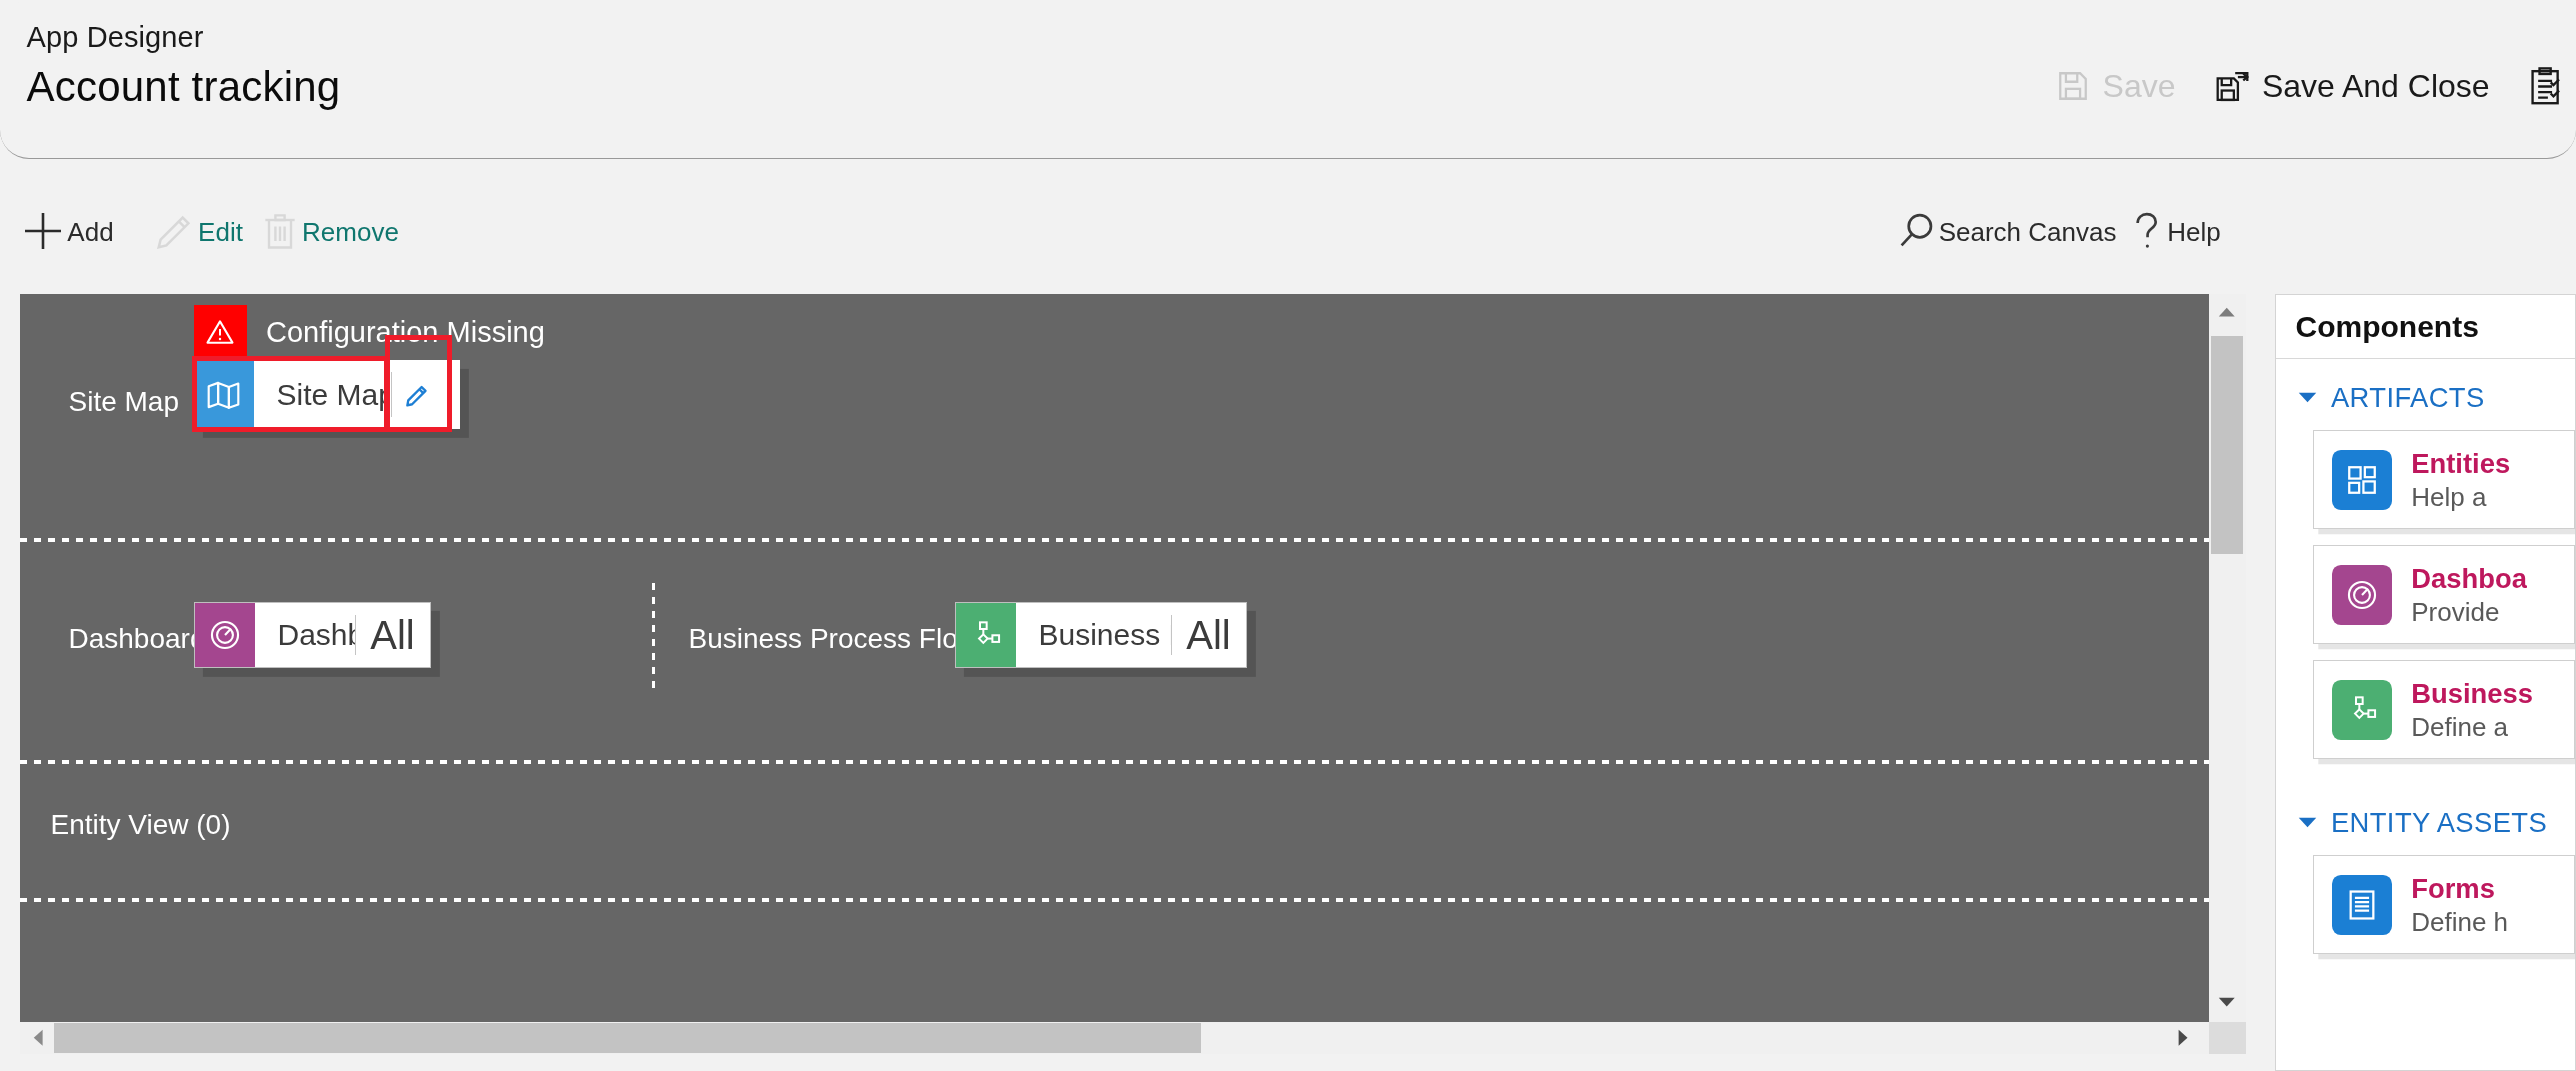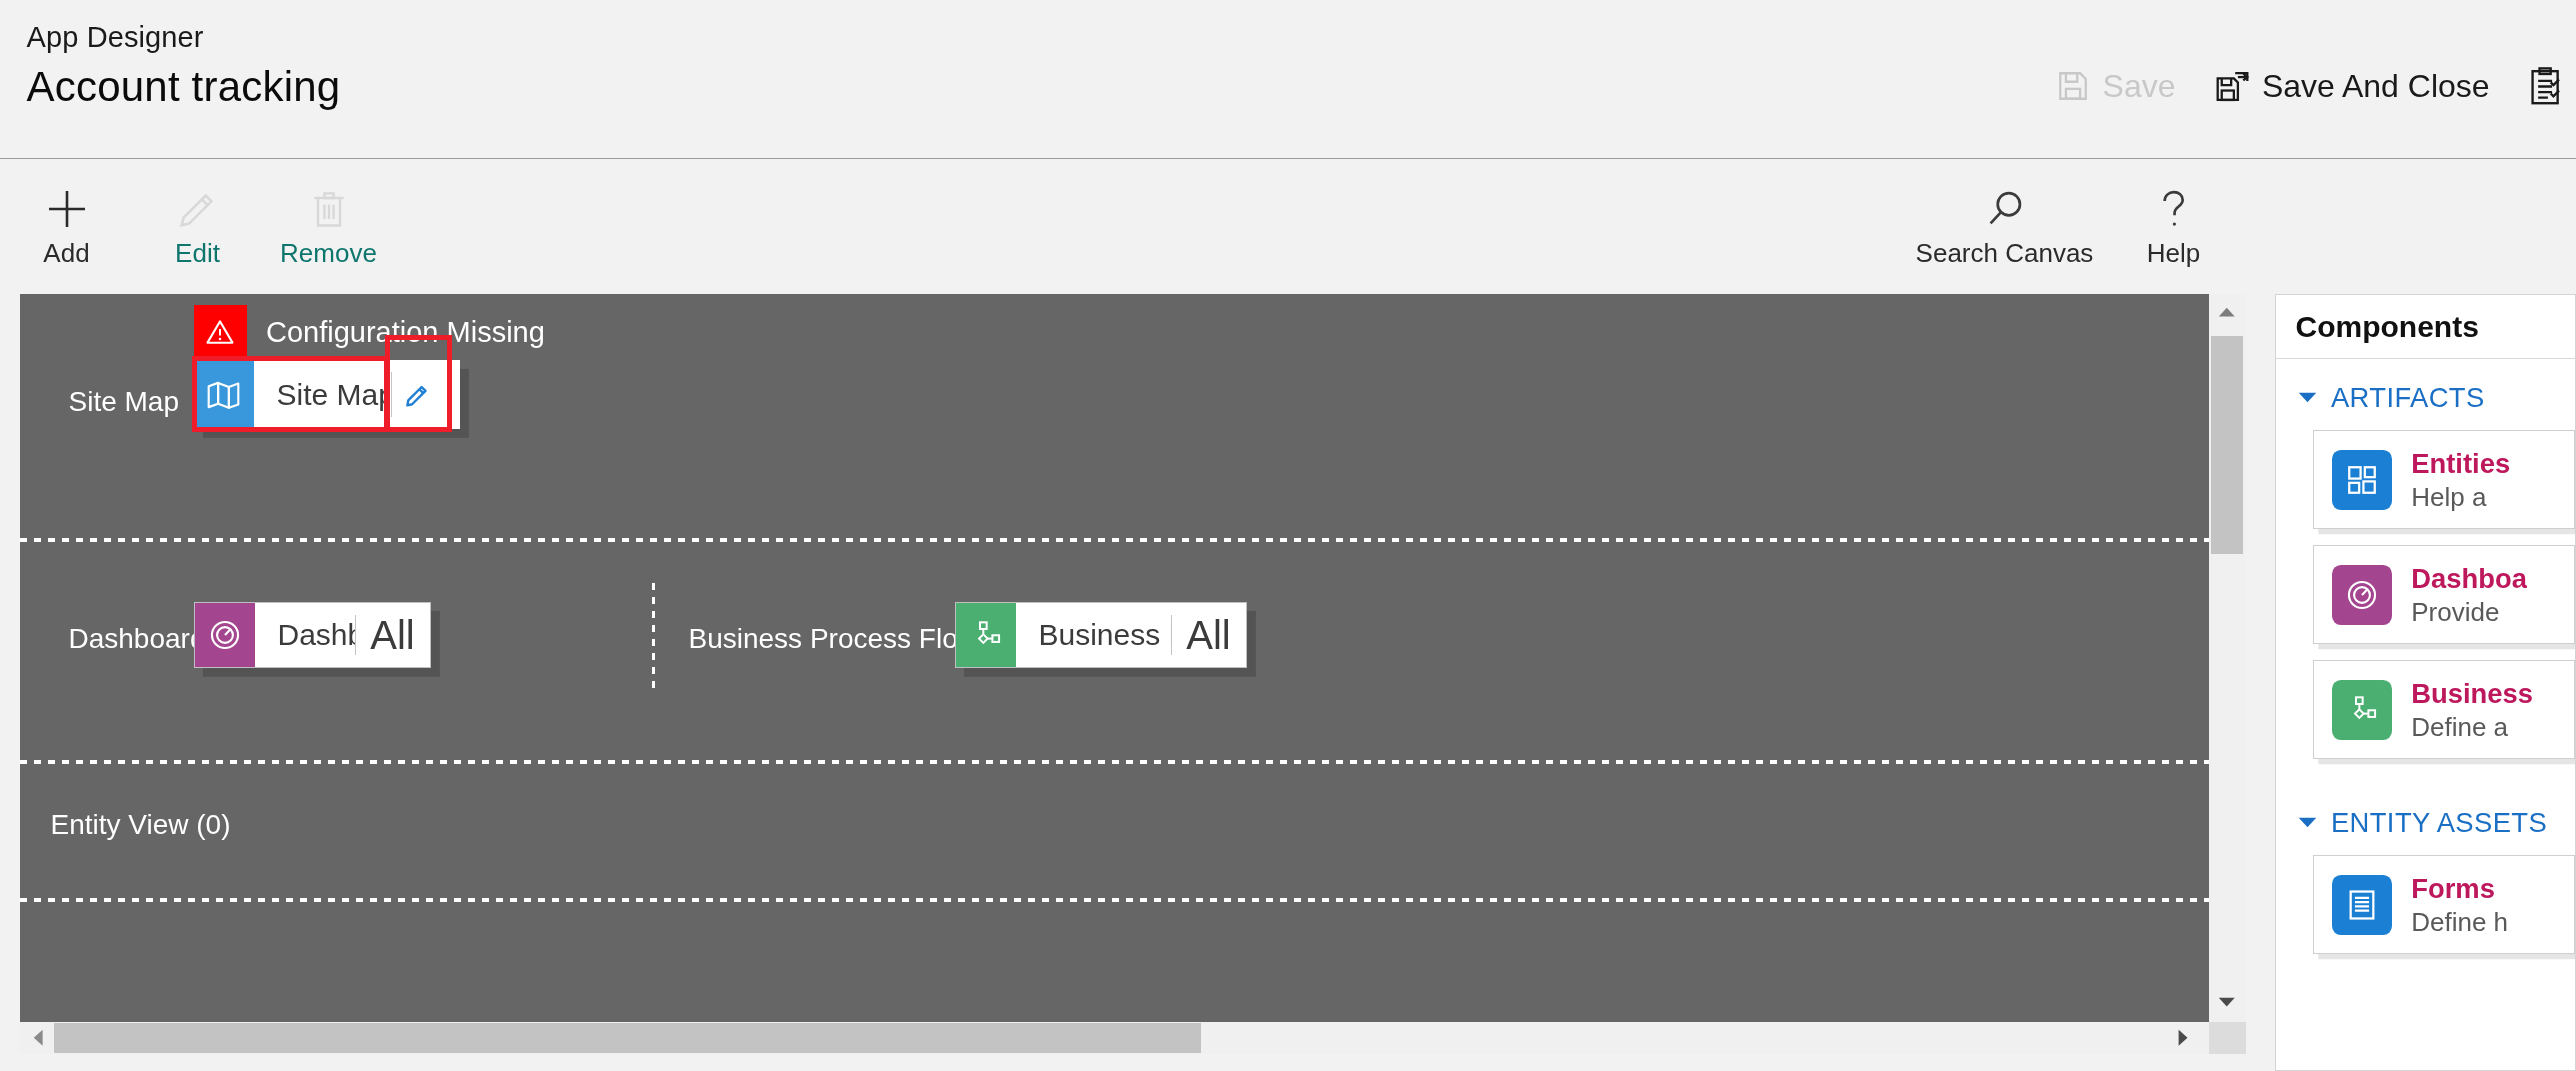--- a/index.html
+++ b/index.html
@@ -9,20 +9,21 @@
     font-family: "Liberation Sans", sans-serif;
     overflow: hidden;
   }
 
   
   #app-header {
     position: absolute; left: 0; top: 0;
     width: 2576px; height: 159px;
     background: #f2f2f2;
     border-bottom: 1.8px solid #999999;
+    border-radius: 29px;
   }
   #header-titles { position: absolute; left: 26.6px; top: 19.5px; }
   #app-designer-label {
     font-size: 29px; color: #1a1a1a; line-height: 35px;
     letter-spacing: 0.1px;
   }
   #page-title {
     font-size: 42px; color: #0b0b0b; line-height: 51px;
     margin-top: 6.2px; letter-spacing: 0.2px;
   }
@@ -41,22 +42,22 @@
 
   
   #canvas-toolbar {
     position: absolute; left: 0; top: 161px;
     width: 2576px; height: 129px;
     background: #f2f2f2;
   }
   .tool-btn {
     position: absolute; top: 12.4px;
     width: 133px; height: 104px;
-    display: flex; flex-direction: column;
-    align-items: center; justify-content: flex-start;
+    display: flex; flex-direction: row;
+    align-items: center; justify-content: center;
     padding-top: 10.6px;
   }
   .tool-ico { height: 51px; display: flex; align-items: center; justify-content: center; }
   .tool-lbl {
     font-size: 26px; color: #2b2b2b; margin-top: 3.5px;
     white-space: nowrap;
   }
   .tool-btn.disabled .tool-lbl { color: #0f766e; }
 
   

